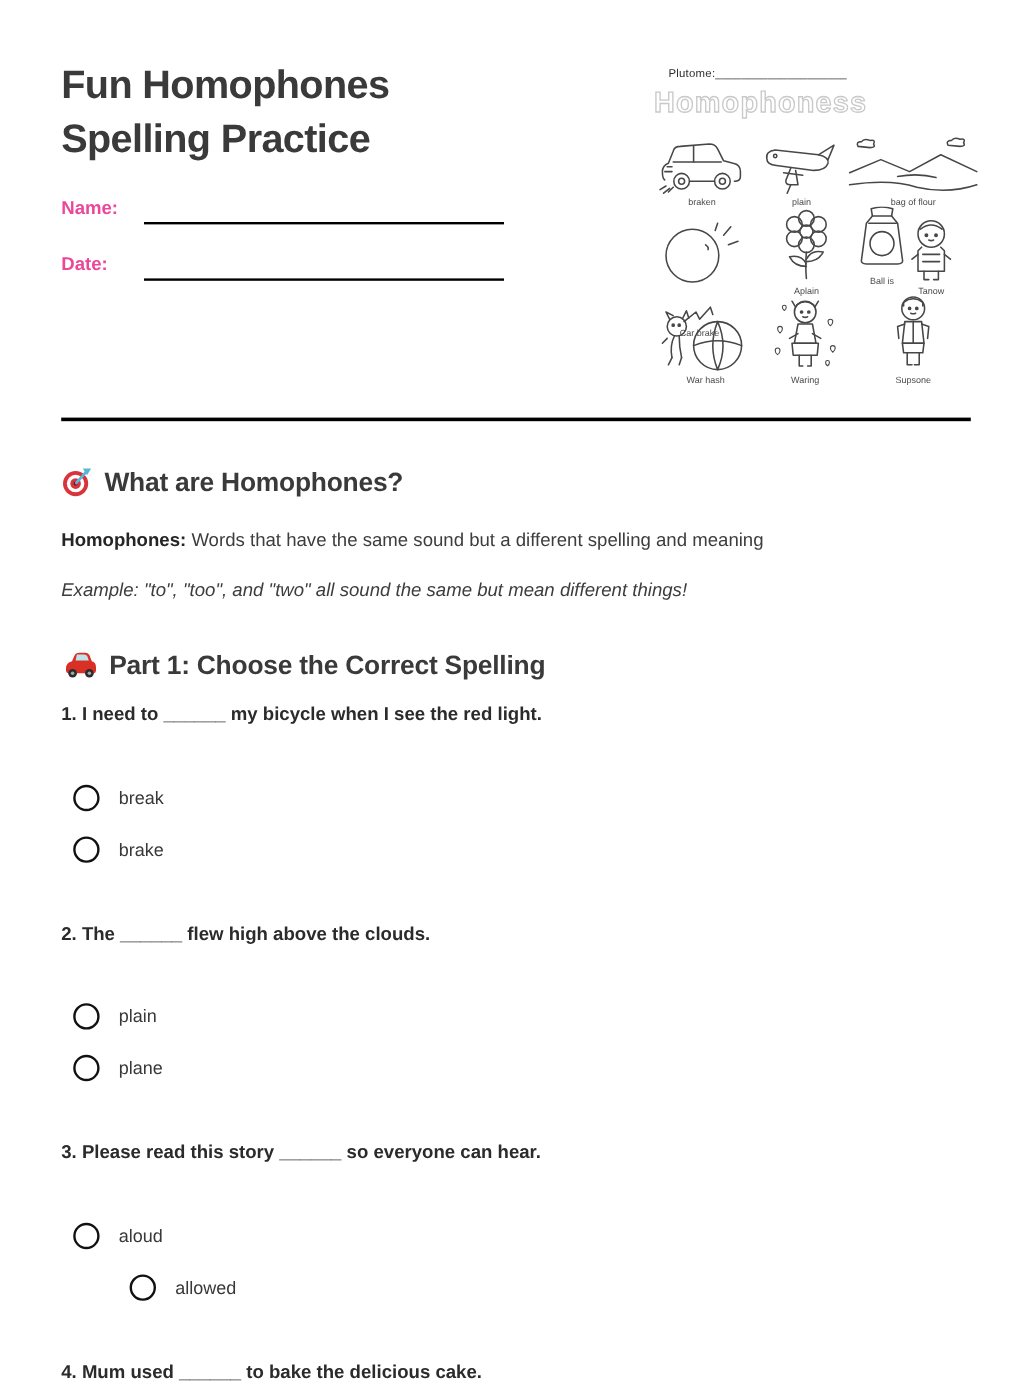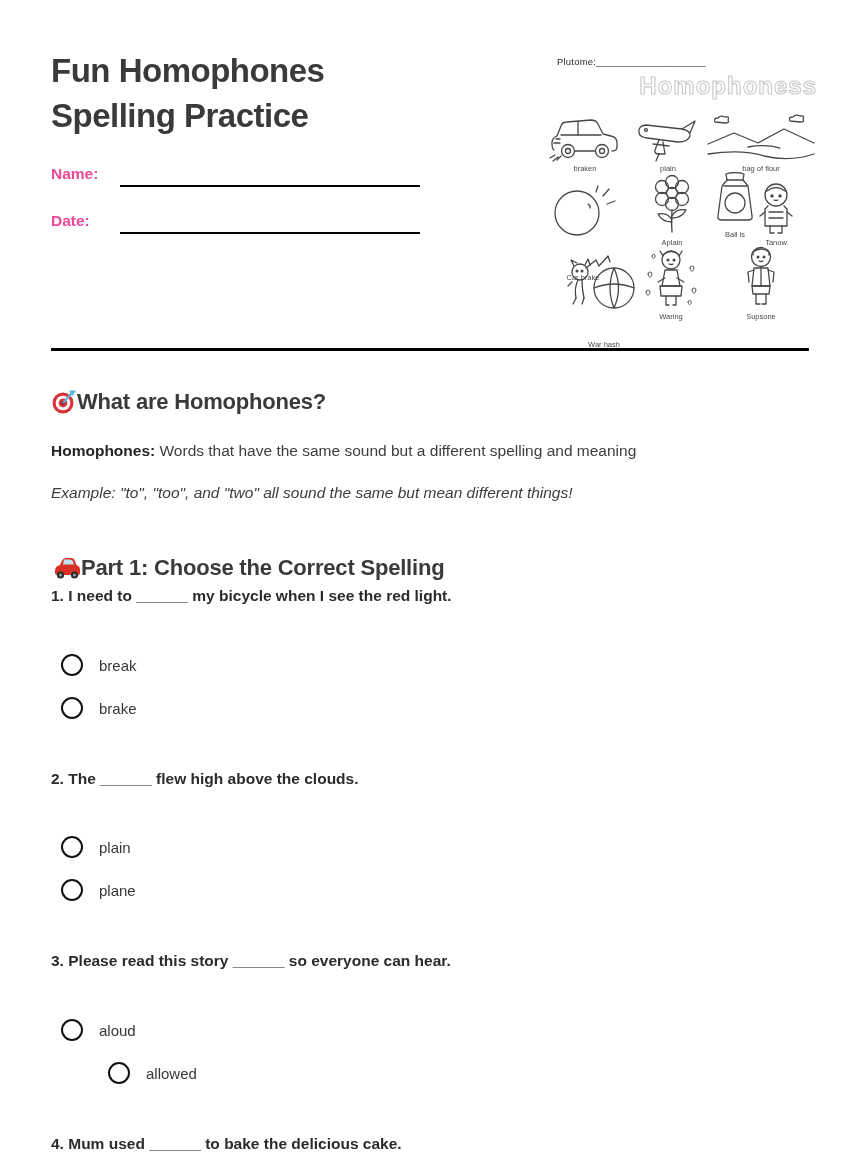--- a/index.html
+++ b/index.html
@@ -13,33 +13,33 @@
   
   .doc-title { left:51px; top:48px; width:440px; font-size:33px; font-weight:700;
     color:#3a3a3a; line-height:45px; letter-spacing:-0.5px; }
   .field-row { left:51px; height:24px; }
   .field-label { position:absolute; left:0; top:0; font-size:15.5px; font-weight:700; color:#ec4899; }
   .write-line { position:absolute; left:69px; width:300px; top:20px; height:0; border-bottom:2px solid #000; }
 
   
   .ws { left:545px; top:54px; width:272px; height:278px; }
   .ws-name { position:absolute; left:12px; top:2px; font-size:9.5px; color:#2e2e2e; letter-spacing:0.2px; }
-  .ws-title { position:absolute; left:0; top:18px; width:100%; text-align:right;
+  .ws-title { position:absolute; left:0; top:18px; width:100%; text-align:left;
     font-size:24px; font-weight:700; letter-spacing:1px; color:#ffffff;
     -webkit-text-stroke:1.1px #c9c9c9; }
   .ws-cell { position:absolute; display:flex; flex-direction:column; align-items:center; }
   .ws-cell svg { display:block; }
   .ws-label { font-size:7.5px; color:#4a4a4a; margin-top:2px; white-space:nowrap; }
   .lineart { stroke:#474747; stroke-width:1.3; fill:none; stroke-linecap:round; stroke-linejoin:round; }
 
   
   .rule { left:51px; top:348px; width:758px; height:3px; background:#000; }
 
   
-  .sec-head { left:51px; display:flex; align-items:center; 
+  .sec-head { left:51px; display:flex; align-items:flex-start; gap:10px;
     font-size:22px; font-weight:700; color:#3a3a3a; letter-spacing:-0.2px; }
   .sec-head svg { flex:0 0 auto; }
 
   .para { left:51px; font-size:15.5px; color:#3d3d3d; }
   .para b { color:#252525; }
   .example { font-style:italic; color:#3d3d3d; }
 
   .question { left:51px; font-size:15.5px; font-weight:700; color:#2b2b2b; }
 
   .opt-row { left:61px; display:flex; align-items:center; gap:16px; height:24px; }
@@ -165,21 +165,21 @@
         <path d="M19,18 Q21,19 23,18"></path>
         <path d="M13,24 L10,27 L10,44 L32,44 L32,27 L29,24"></path>
         <path d="M10,30 L5,34 M32,30 L37,34"></path>
         <path d="M15,44 L15,51 L19,51 M27,44 L27,51 L23,51"></path>
         <path d="M14,30 L28,30 M14,36 L28,36"></path>
       </g>
     </svg>
     <div class="ws-label">Tanow</div>
   </div>
 
-  <div class="ws-cell" style="left:20px; top:198px; width:78px;gap:28px;">
+  <div class="ws-cell" style="left:4px; top:198px; width:78px;">
     <svg width="76" height="58" viewBox="0 0 76 58">
       <g class="lineart" stroke-width="1.1">
         <circle cx="48" cy="36" r="20"></circle>
         <path d="M48,16 Q40,36 48,56 M48,16 Q57,36 48,56 M28,36 Q48,28 68,36"></path>
         <circle cx="14" cy="20" r="8"></circle>
         <path d="M8,14 L5,8 L11,11 M19,13 L22,7 L24,13"></path>
         <circle cx="11" cy="19" r="0.9" fill="#474747"></circle>
           <circle cx="16" cy="19" r="0.9" fill="#474747"></circle>
         <path d="M12,28 Q8,36 10,46 M16,28 Q16,38 18,46"></path>
         <path d="M10,46 L7,52 M18,46 L16,52"></path>
@@ -248,21 +248,21 @@
   </svg>
   <span>What are Homophones?</span>
 </div>
 
 <div class="abs para" style="top:442px; width:720px;">
   <b>Homophones:</b><span> Words that have the same sound but a different spelling and meaning</span>
 </div>
 
 <div class="abs para example" style="top:484px; width:720px;">Example: "to", "too", and "two" all sound the same but mean different things!</div>
 
-<div class="abs sec-head" style="top:555px;">
+<div class="abs sec-head" style="top:542px;">
   <svg width="30" height="24" viewBox="0 0 30 24">
     <path d="M4,15 Q4,10 9,9 L11,4.5 Q12,2 15,2 L20,2 Q23,2 24,5 L25.5,9 Q29,10 29,14 L29,17 Q29,19 27,19 L6,19 Q4,19 4,17 Z" fill="#d93025"></path>
     <path d="M13,3.5 L19,3.5 Q21.5,3.5 22.2,6 L23,8.5 L12,8.5 Z" fill="#bfe3ee"></path>
     <circle cx="9.5" cy="19" r="3.6" fill="#2b2b2b"></circle>
       <circle cx="9.5" cy="19" r="1.5" fill="#9aa7ad"></circle>
     <circle cx="23.5" cy="19" r="3.6" fill="#2b2b2b"></circle>
       <circle cx="23.5" cy="19" r="1.5" fill="#9aa7ad"></circle>
   </svg>
   <span>Part 1: Choose the Correct Spelling</span>
 </div>

